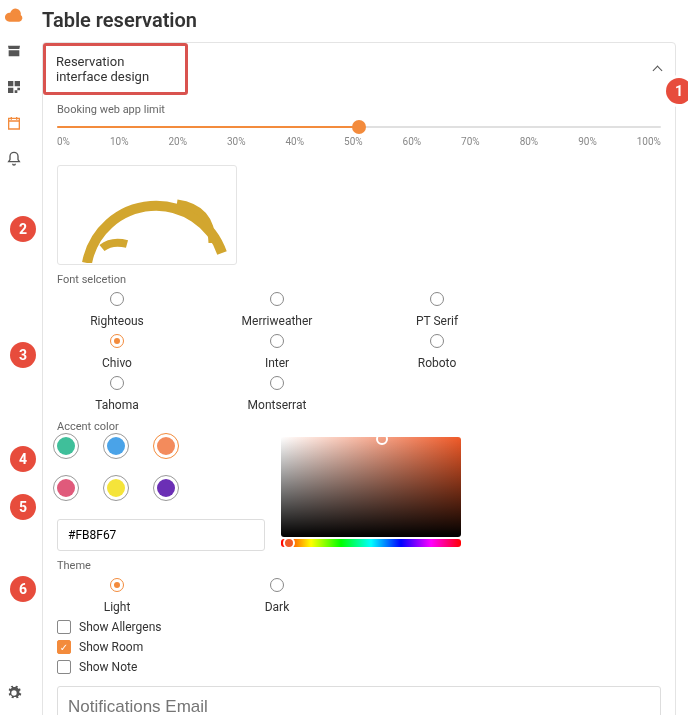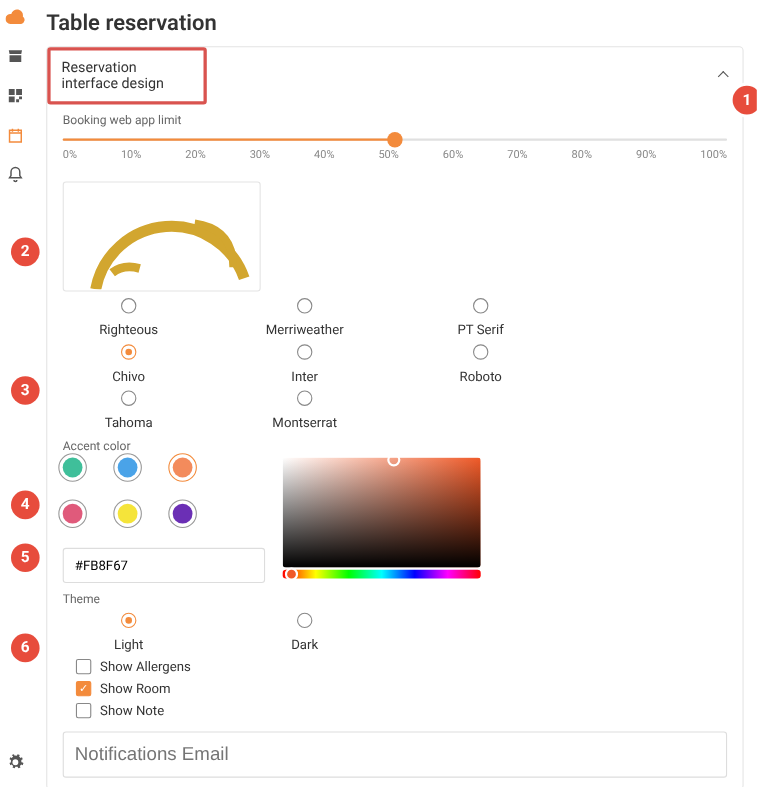--- a/index.html
+++ b/index.html
@@ -26,26 +26,26 @@
 .radio-row { display: flex; gap: 40px; margin: 6px 0; }
 .radio-col { width: 120px; flex-direction: column; }
 .radio { display: flex; align-items: center; gap: 8px; font-size: 12px; cursor: pointer; }
 .r-outer { width: 14px; height: 14px; border: 1.5px solid #888; border-radius: 50%; display:flex; align-items:center; justify-content:center; }
 .r-outer.sel { border-color: #f38b3c; }
 .r-outer.sel .r-inner { width: 6px; height: 6px; background: #f38b3c; border-radius:50%; }
 .swatch-grid { display: grid; grid-template-columns: repeat(4, 20px); gap: 24px 30px; }
 .swatch { width: 18px; height: 18px; border-radius: 50%; cursor:pointer; position:relative; }
 .swatch.ring::after { content:""; position:absolute; inset:-4px; border:1.5px solid #f38b3c; border-radius:50%; }
 .swatch.ringg::after { content:""; position:absolute; inset:-4px; border:1.5px solid #999; border-radius:50%; }
-.hex-input { margin-top: 22px; width: 184px; padding: 8px 10px; border: 1px solid #ddd; border-radius: 3px; font-size: 12px; font-family: inherit; }
+.hex-input { margin-top: 22px; width: 208px; padding: 8px 10px; border: 1px solid #ddd; border-radius: 3px; font-size: 12px; font-family: inherit; }
 .picker { width: 180px; height: 100px; background: linear-gradient(to top, #000, transparent), linear-gradient(to right, #fff, #f05a28); border-radius: 3px; position: relative; }
 .picker-thumb { position:absolute; width:12px; height:12px; border:2px solid #fff; border-radius:50%; transform:translate(-50%,-50%); }
 .hue { width: 180px; height: 8px; margin-top: 2px; border-radius: 3px; background: linear-gradient(to right,#f00,#ff0,#0f0,#0ff,#00f,#f0f,#f00); position:relative; }
 .hue-thumb { position:absolute; left:2px; top:-2px; width:12px; height:12px; border:2px solid #fff; border-radius:50%; background:#f05a28; }
-.checks .chk-row { display:flex; align-items:flex-end; gap:8px; font-size:12px; margin:6px 12px; cursor:pointer; }
+.checks .chk-row { display:flex; align-items:flex-end; gap:8px; font-size:12px; margin:6px 0; cursor:pointer; }
 .chk-box { width:14px; height:14px; border:1.5px solid #888; border-radius:2px; display:flex; align-items:center; justify-content:center; }
 .chk-box.checked { background:#f38b3c; border-color:#f38b3c; color:#fff; font-size:10px; }
 .notify-input { width:100%; padding:10px; border:1px solid #ddd; border-radius:3px; font-size:17px; font-family: Liberation Sans, sans-serif; }
 .callout { position:absolute; width:26px; height:26px; background:#e74c3c; border-radius:50%; color:#fff; font-weight:700; font-size:14px; display:flex; align-items:center; justify-content:center; z-index:5; box-shadow: 0 0 0 3px rgba(255,255,255,0.9); }
 .main-wrap { position: relative; }
 </style>
 </head>
 <body>
 
 <div class="app">
@@ -127,20 +127,21 @@
         </div>
 
         <div class="logo-box">
           <svg width="170" height="95" viewBox="0 0 170 95">
               <path fill="none" stroke="#d2a62f" stroke-width="10" d="M25 95 A70 70 0 0 1 160 85"></path>
               <path fill="none" stroke="#d2a62f" stroke-width="8" d="M40 80 Q50 72 65 76"></path>
               <path fill="none" stroke="#d2a62f" stroke-width="7" d="M115 35 Q150 40 150 75"></path>
             </svg>
         </div>
 
+        <div class="small-label">Font selcetion</div>
         <div class="radio-row">
           <div class="radio-col radio">
               <span class="r-outer">
                 <span class="r-inner"></span>
               </span>
               <span>Righteous</span>
             </div>
           <div class="radio-col radio">
               <span class="r-outer">
                 <span class="r-inner"></span>

